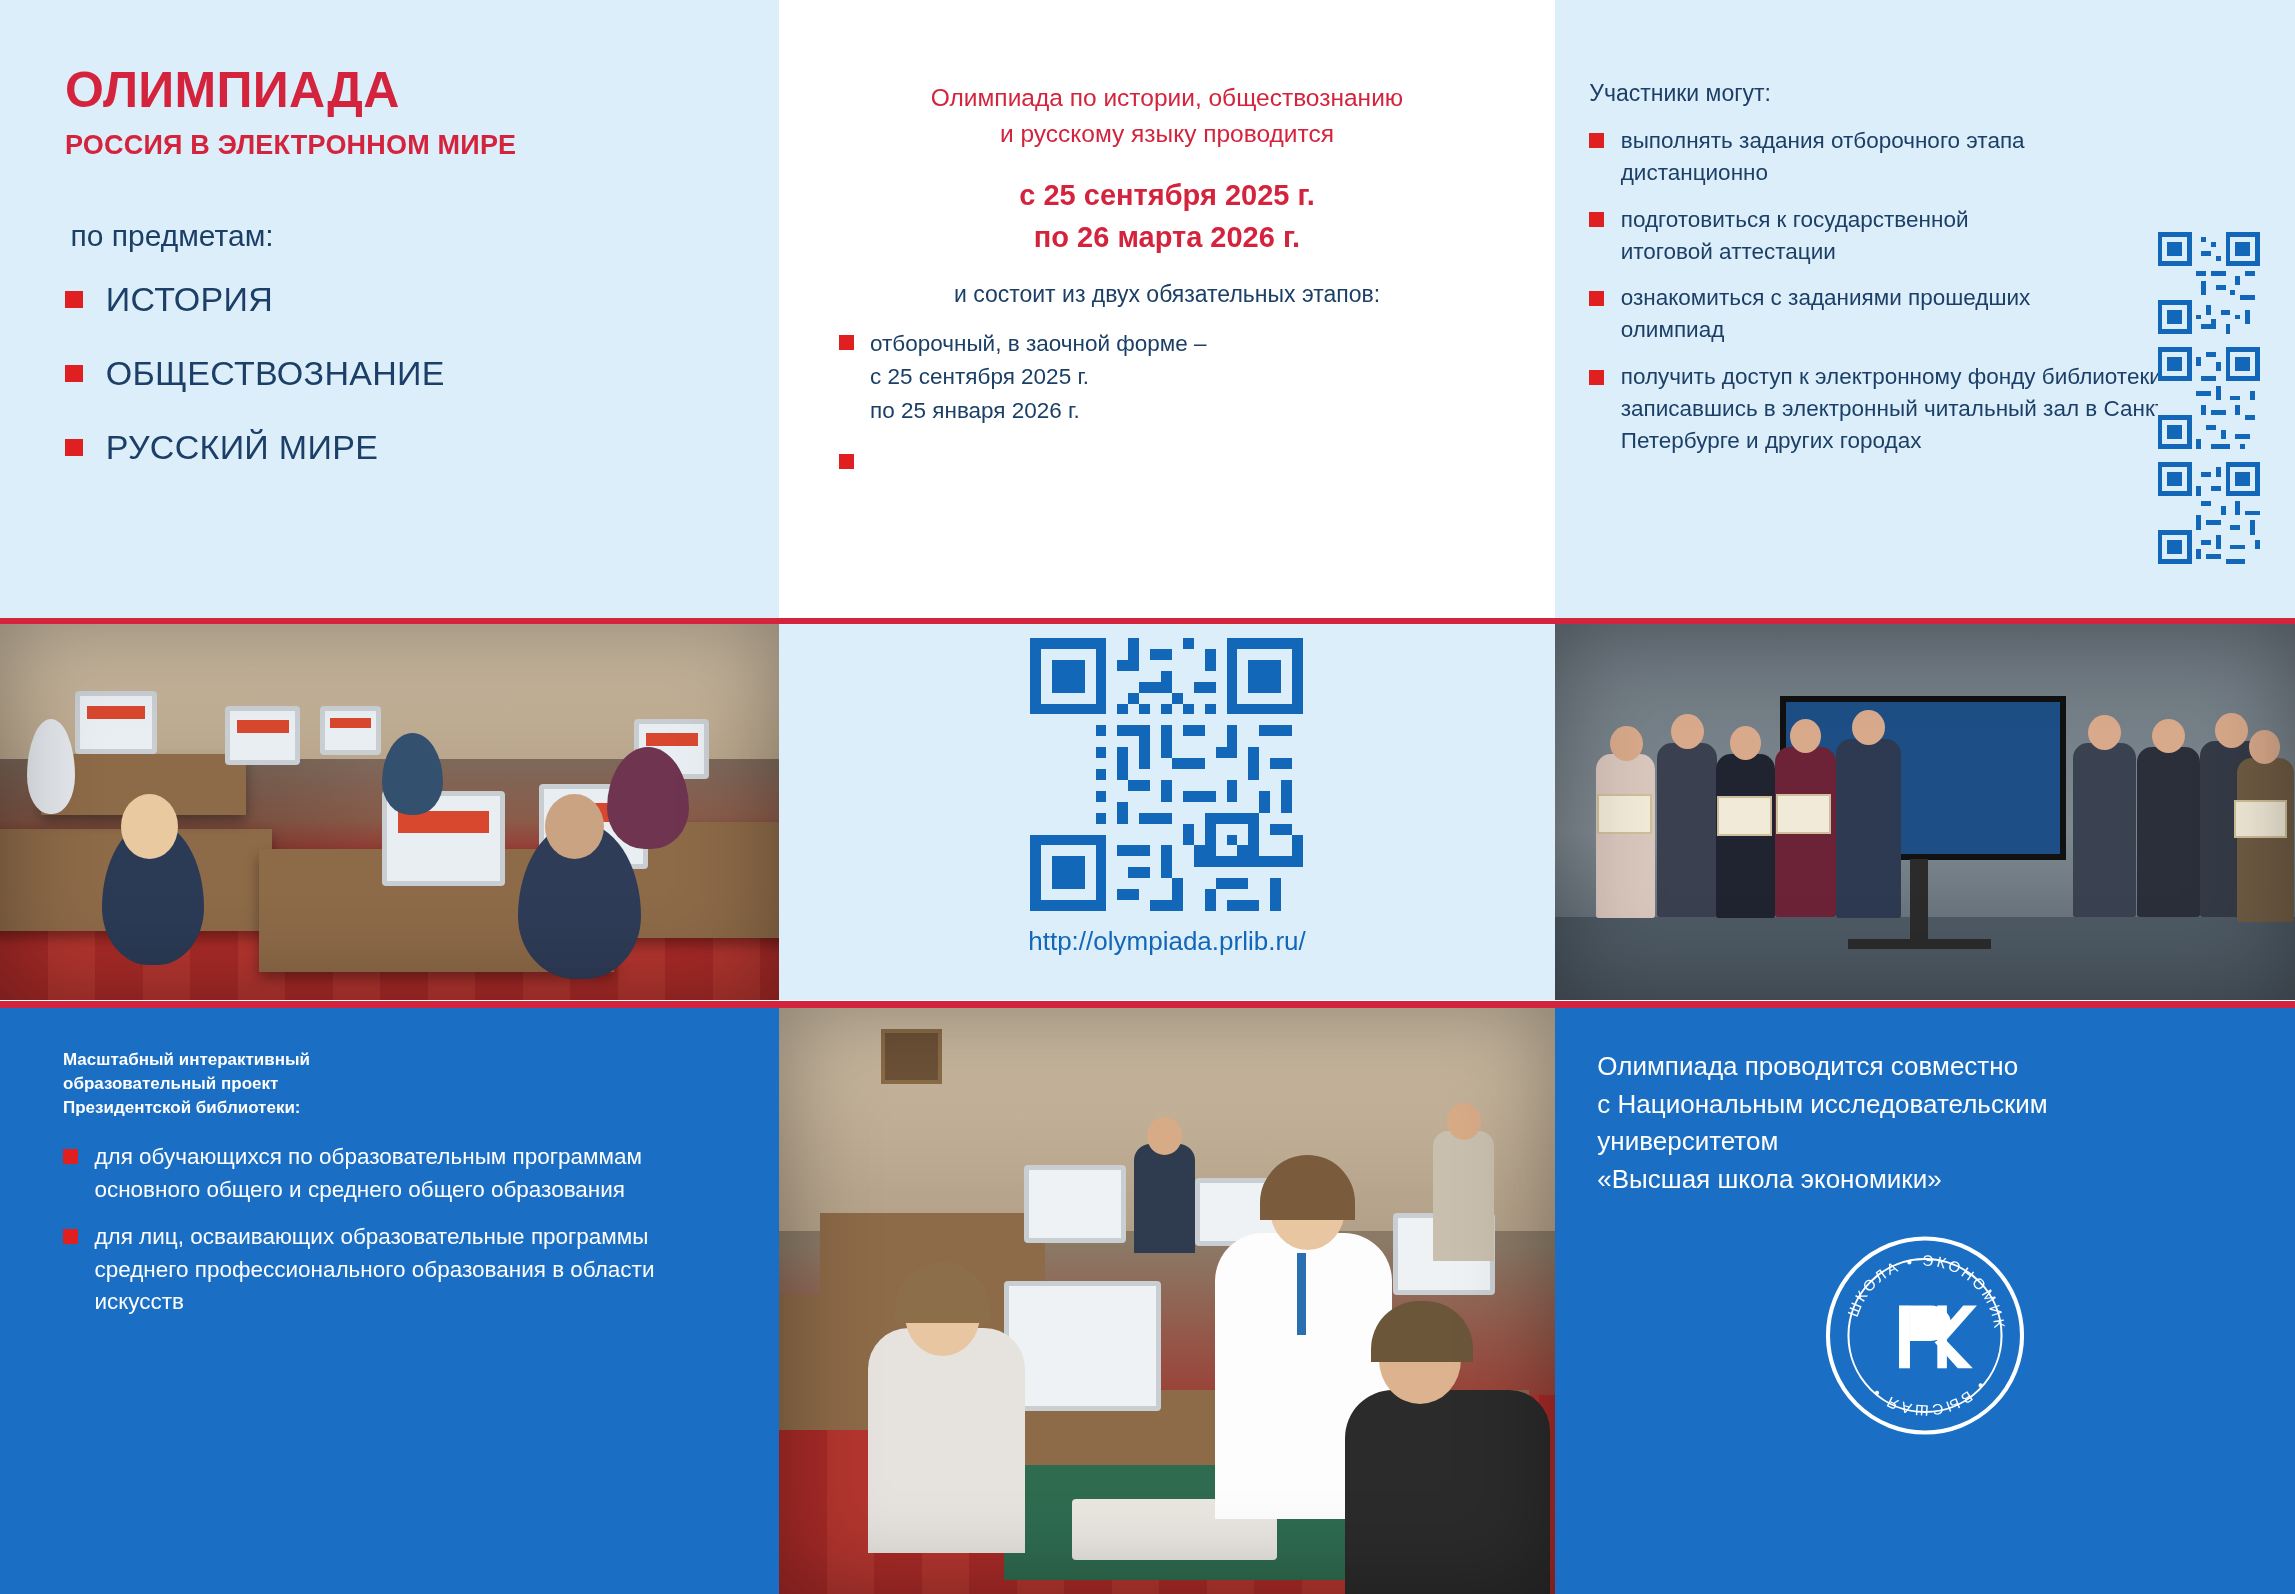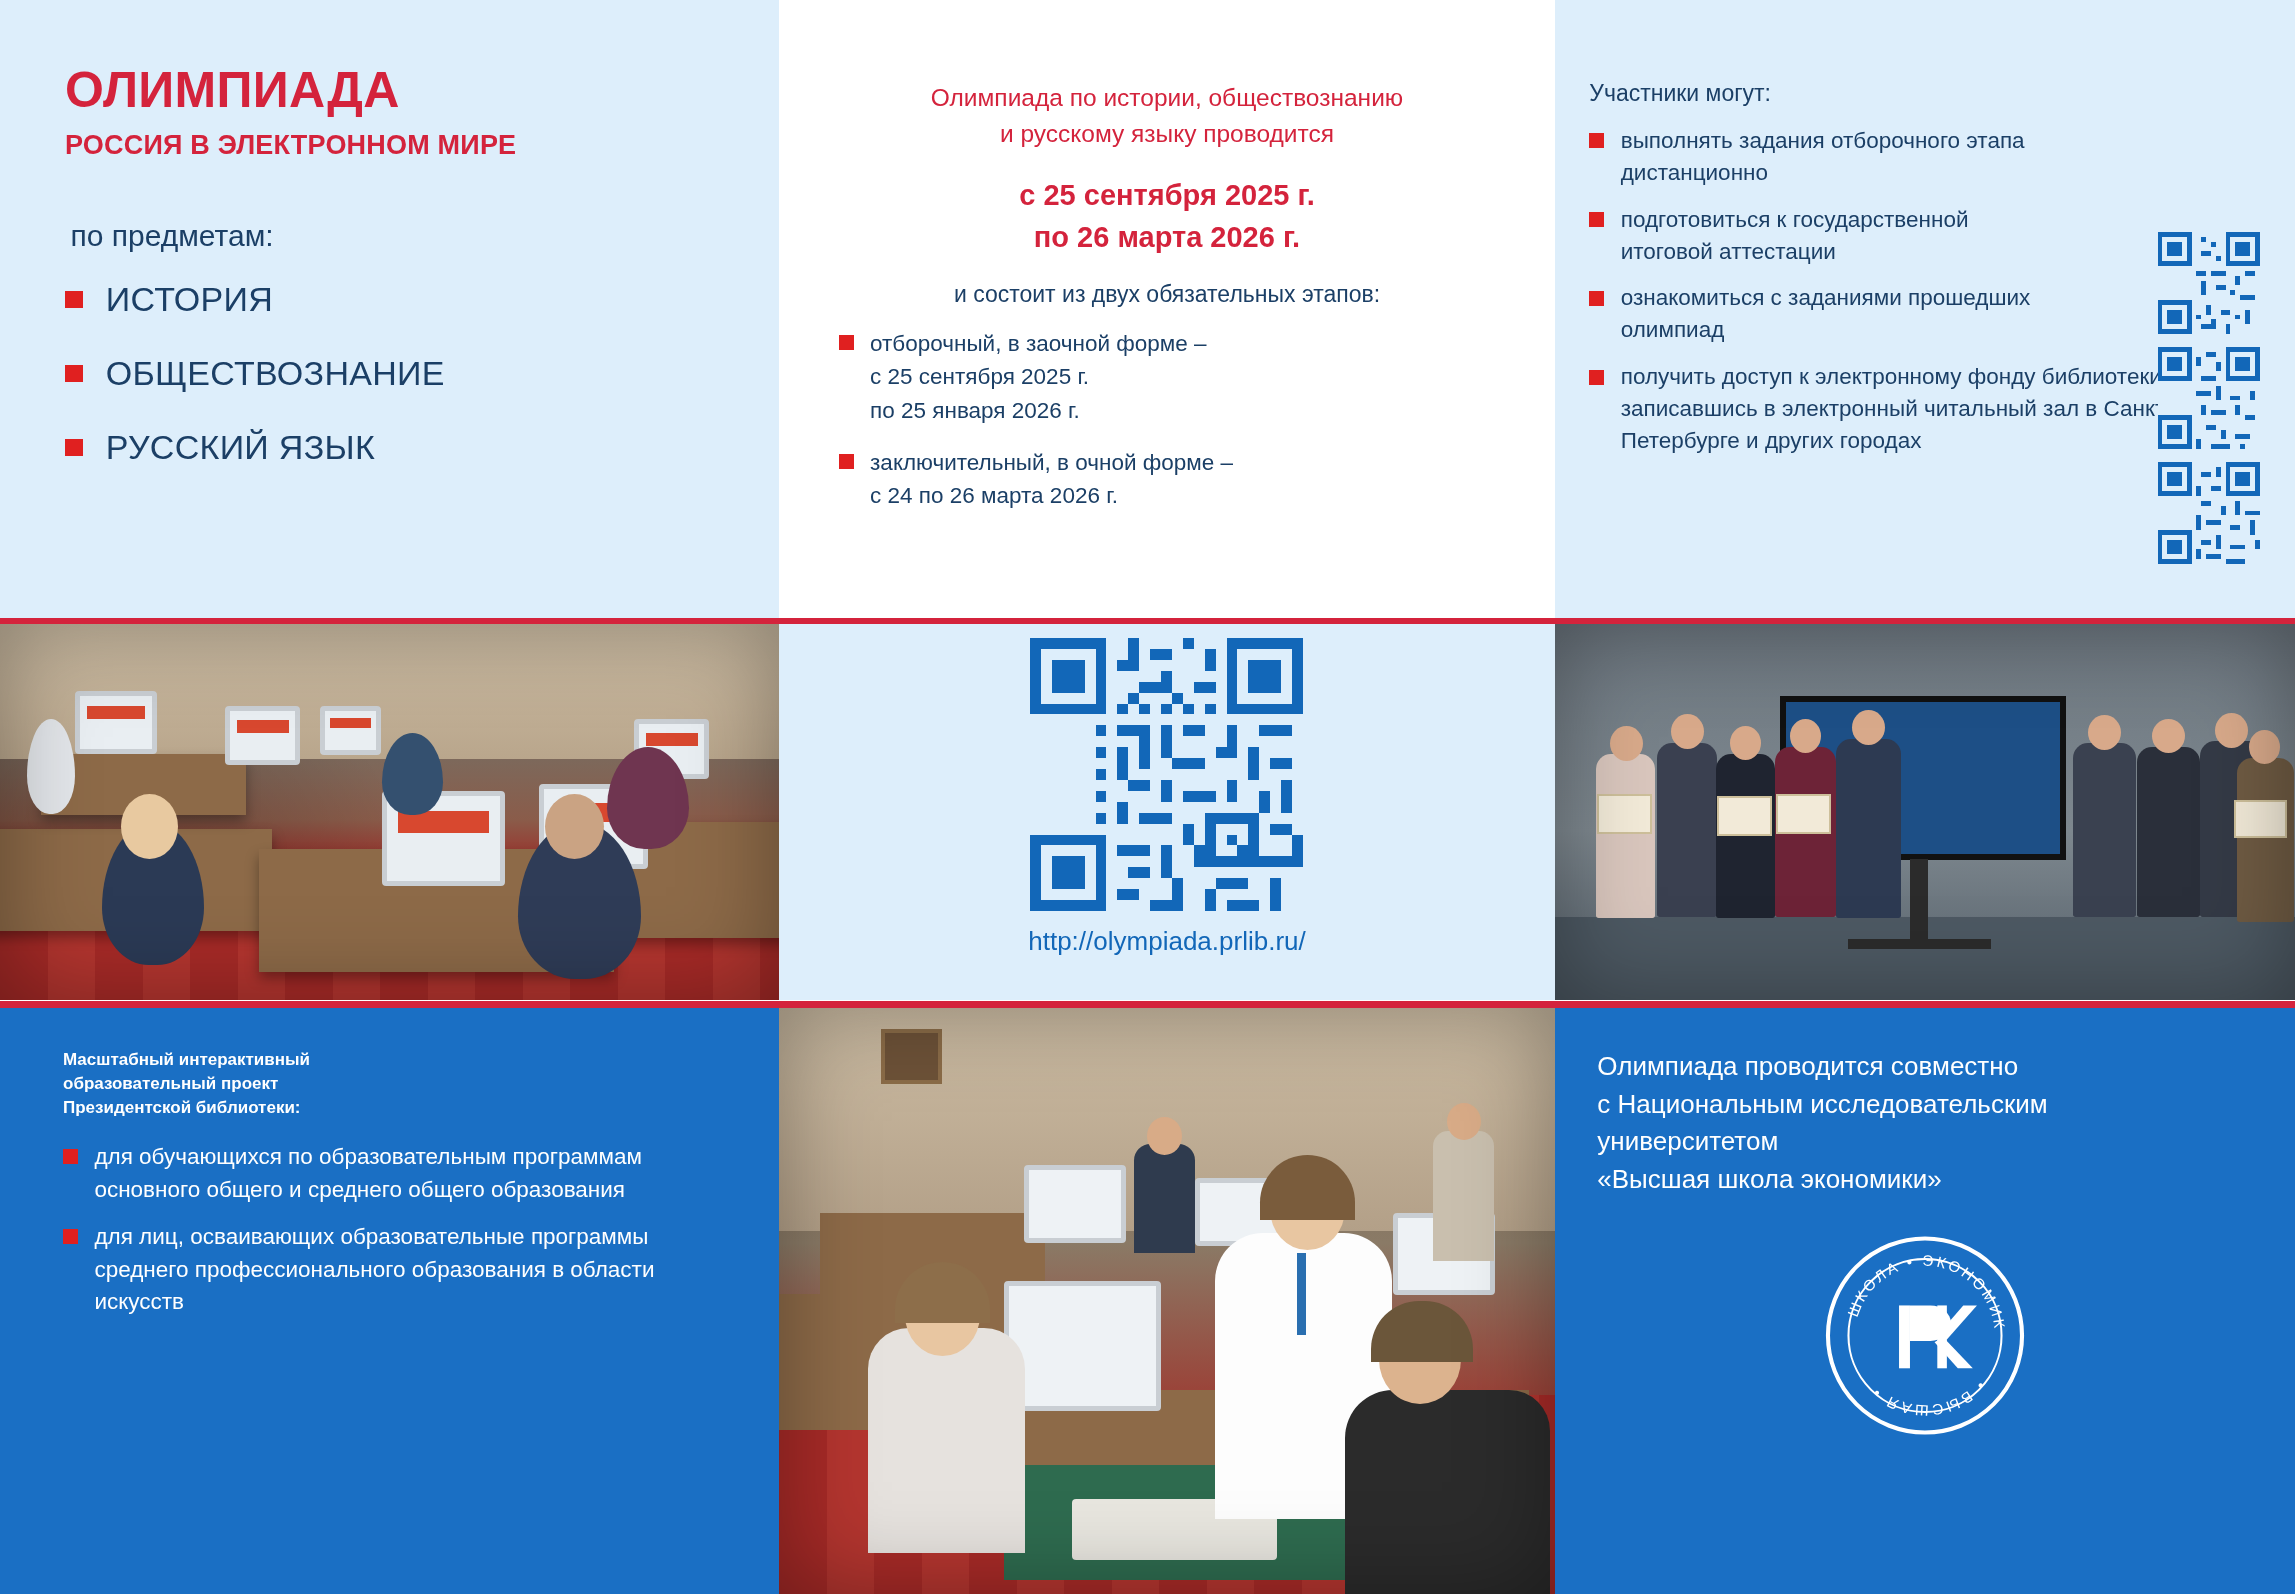--- a/index.html
+++ b/index.html
@@ -263,21 +263,21 @@
         <div class="subject-item">
           <span class="sq"></span>
           <span class="subject-text">ИСТОРИЯ</span>
         </div>
         <div class="subject-item">
           <span class="sq"></span>
           <span class="subject-text">ОБЩЕСТВОЗНАНИЕ</span>
         </div>
         <div class="subject-item">
           <span class="sq"></span>
-          <span class="subject-text">РУССКИЙ ЯЗЫК</span>
+          <span class="subject-text">РУССКИЙ МИРЕ</span>
         </div>
       </div>
     </div>
 
     <div class="col-mid">
       <div class="mid-head">
         <div>Олимпиада по истории,  обществознанию</div>
         <div>и русскому языку проводится</div>
       </div>
       <div class="mid-dates">
@@ -290,24 +290,20 @@
         <span class="sq-sm"></span>
         <span class="stage-text">
           <span style="display:block">отборочный, в заочной форме –</span>
           <span style="display:block">с 25 сентября 2025 г.</span>
           <span style="display:block">по 25 января 2026 г.</span>
         </span>
       </div>
 
       <div class="stage">
         <span class="sq-sm"></span>
-        <span class="stage-text">
-          <span style="display:block">заключительный, в очной форме –</span>
-          <span style="display:block">с 24 по 26 марта 2026 г.</span>
-        </span>
       </div>
     </div>
 
     <div class="col-right">
       <div class="right-head">Участники могут:</div>
 
       <div class="bullet-row" style="padding-right:205px">
         <span class="sq-sm"></span>
         <span class="bullet-text">выполнять задания отборочного этапа дистанционно</span>
       </div>

